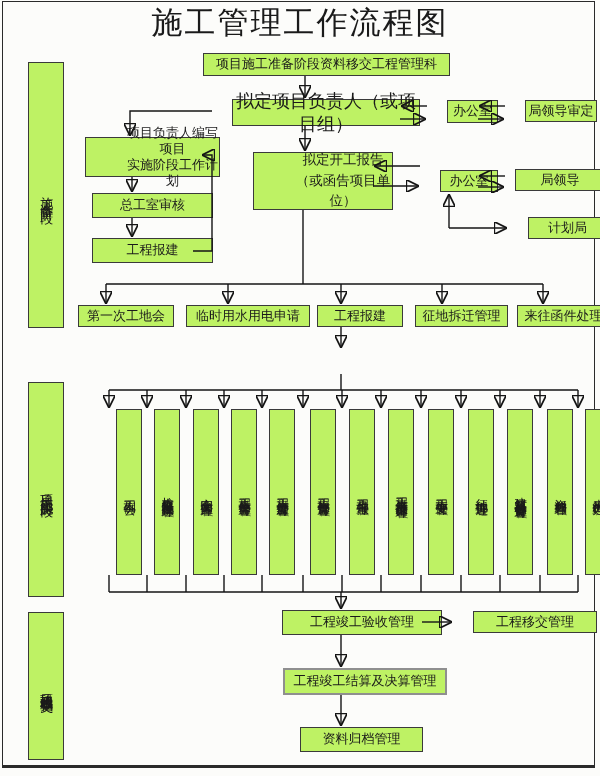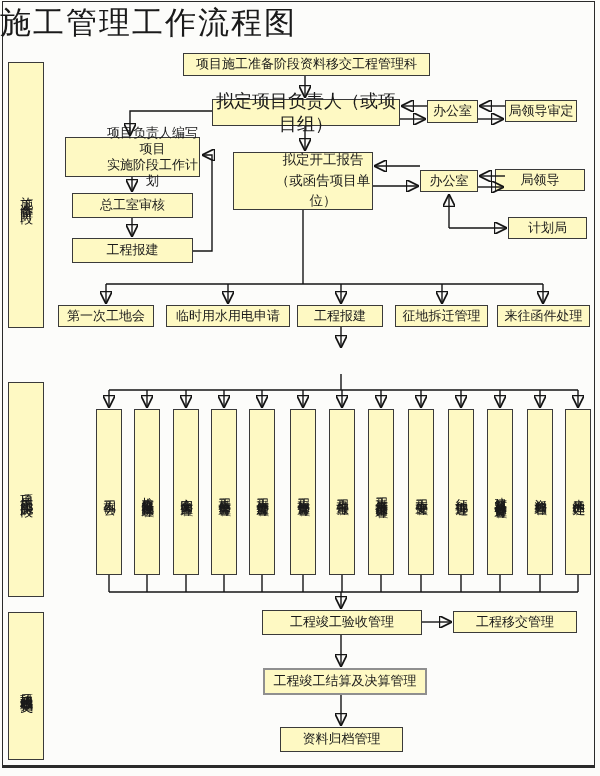--- a/index.html
+++ b/index.html
@@ -7,27 +7,27 @@
     position:relative;width:600px;height:776px;background:#fcfcfa;
     font-family:"Liberation Serif","DejaVu Serif",serif;color:#1a1a1a;
     overflow:hidden;
   }
   .outer-border{
     position:absolute;left:2px;top:1px;width:593px;height:767px;
     border:1.5px solid #2a2a2a;border-bottom-width:3px;box-sizing:border-box;
     pointer-events:none;
   }
   .title{
-    position:absolute;left:0;top:2px;width:600px;
+    position:absolute;left:0;top:2px;width:600px;text-align:center;
     font-size:31px;letter-spacing:2px;font-weight:500;
   }
   .box{
-    position:absolute;background:#fef9c3;border:1.4px solid #3a3a3a;
+    position:absolute;background:#bef264;border:1.4px solid #3a3a3a;
     box-sizing:border-box;display:flex;align-items:center;justify-content:center;
-    text-align:center;font-size:13px;line-height:1.25;
+    text-align:center;font-size:13px;line-height:1.25;margin-left:20px;
   }
   .pre{white-space:pre-line;padding-left:40px;}
   .vtext{writing-mode:vertical-rl;text-orientation:upright;}
   .phase{letter-spacing:3px;font-size:13px;}
   .col{font-size:12.5px;letter-spacing:1px;border-width:1.3px;}
   .thick{border:2.5px solid #8f8f8f;}
   svg.wires{position:absolute;left:0;top:0;pointer-events:none;}
   svg.wires path{fill:none;stroke:#151515;stroke-width:1.4;}
 </style>
 </head>

